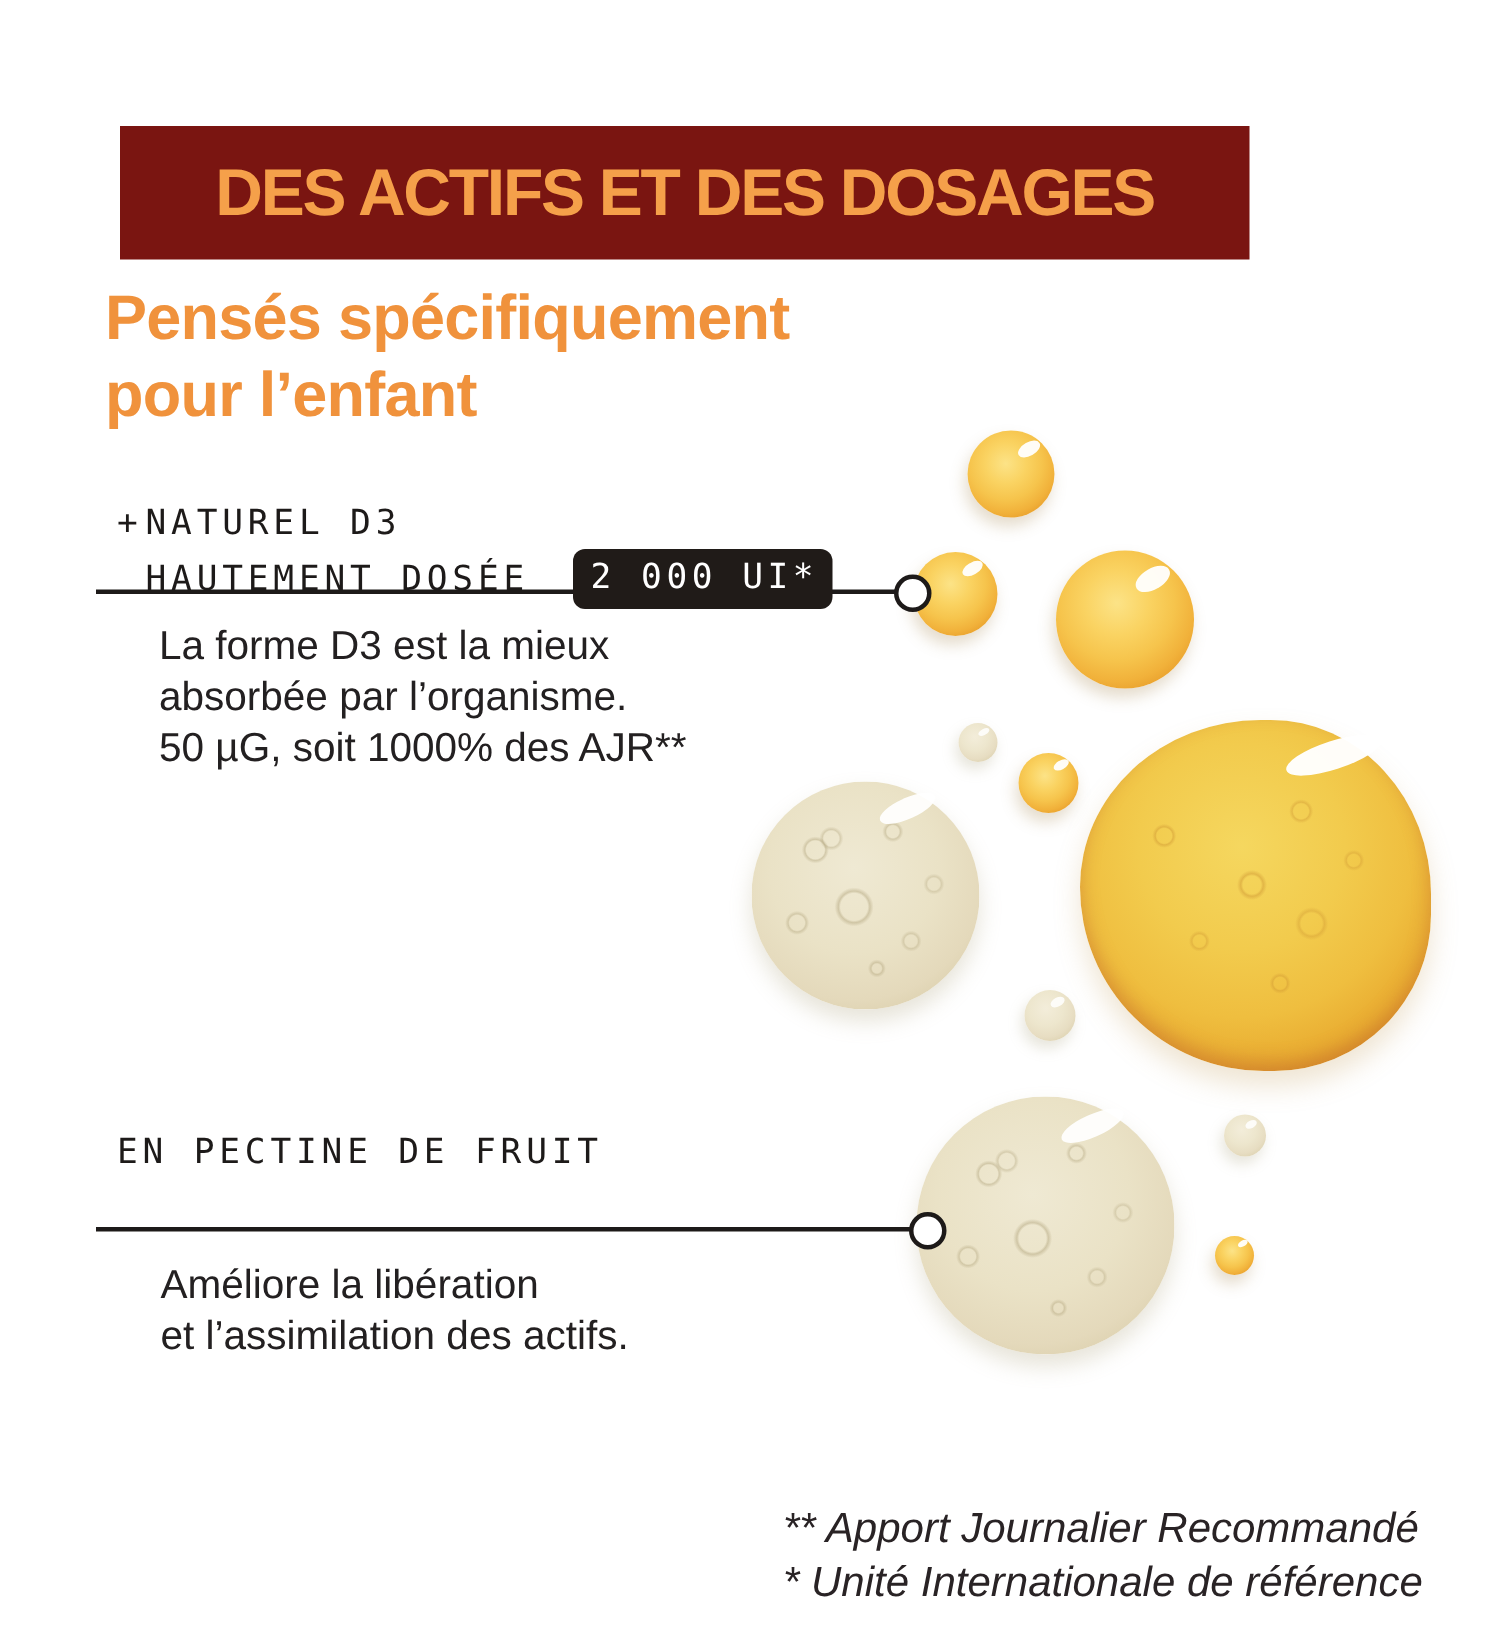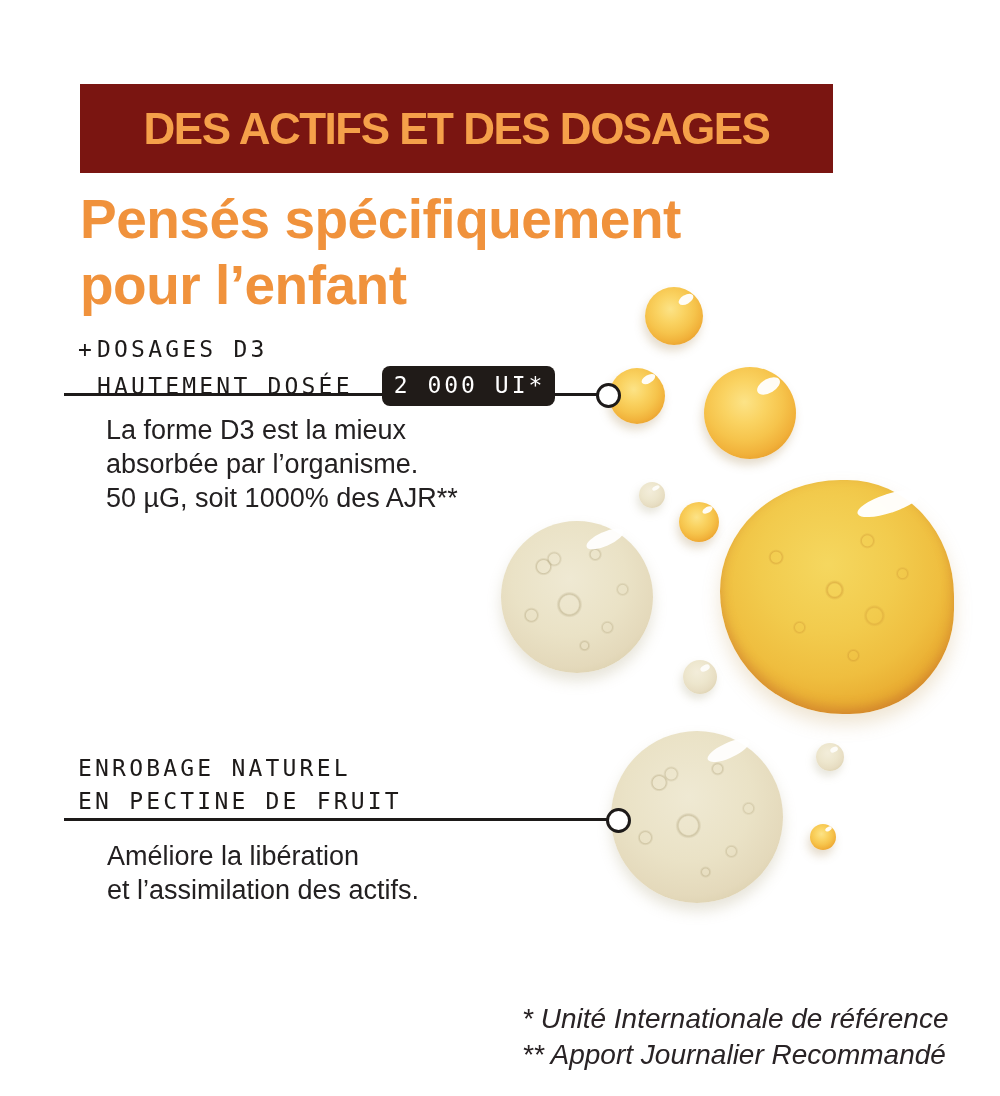--- a/index.html
+++ b/index.html
@@ -31,23 +31,23 @@
     z-index:4;
   }
   .banner-title{
     color:var(--banner-text);
     font-size:44px;font-weight:700;letter-spacing:-1.5px;
     white-space:nowrap;
   }
 
   
   .heading{
-    position:absolute;left:80px;top:186px;
+    position:absolute;left:70px;top:186px;
     color:var(--heading);
-    font-size:55px;font-weight:700;line-height:66px;letter-spacing:-0.5px;
+    font-size:42px;font-weight:700;line-height:51px;letter-spacing:-0.5px;
     white-space:pre-line;
     z-index:4;
   }
 
   
   .mono-label{
     position:absolute;
     font-family:"DejaVu Sans Mono", monospace;
     font-size:23px;line-height:33px;letter-spacing:3.2px;
     color:var(--label-ink);
@@ -189,44 +189,41 @@
   <div class="banner">
     <span class="banner-title">DES ACTIFS ET DES DOSAGES</span>
   </div>
 
   <div class="heading">Pensés spécifiquement
 pour l’enfant</div>
 
   <div class="mono-label label-1">
     <div class="mono-line">
       <span class="plus">+</span>
-      <span>DOSAGES D3</span>
+      <span>NATUREL D3</span>
     </div>
     <div class="mono-line indent">
       <span>HAUTEMENT DOSÉE</span>
       <span class="badge">2 000 UI*</span>
     </div>
   </div>
   <div class="callout-line callout-line-1"></div>
   <div class="callout-dot callout-dot-1"></div>
   <div class="body-text body-1">La forme D3 est la mieux
 absorbée par l’organisme.
 50 µG, soit 1000% des AJR**</div>
 
   <div class="mono-label label-2">
     <div class="mono-line">
-      <span>ENROBAGE NATUREL</span>
-    </div>
-    <div class="mono-line">
       <span>EN PECTINE DE FRUIT</span>
     </div>
   </div>
   <div class="callout-line callout-line-2"></div>
   <div class="callout-dot callout-dot-2"></div>
   <div class="body-text body-2">Améliore la libération
 et l’assimilation des actifs.</div>
 
   <div class="footnotes">
+    <div>** Apport Journalier Recommandé</div>
     <div>* Unité Internationale de référence</div>
-    <div>** Apport Journalier Recommandé</div>
   </div>
 
 </div>
 
 </body></html>

